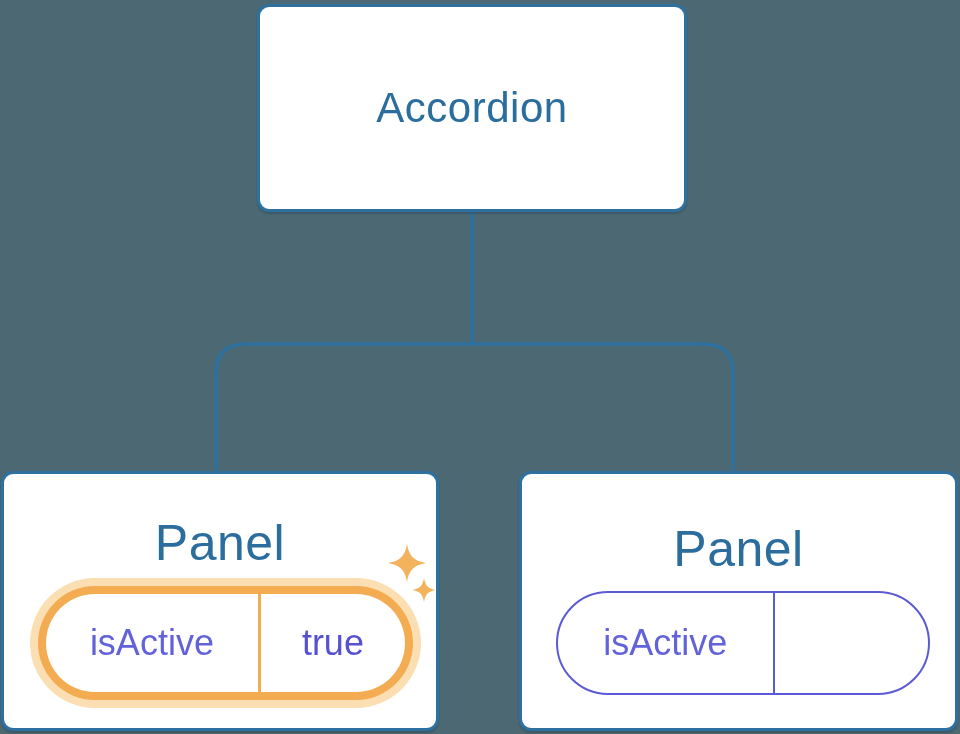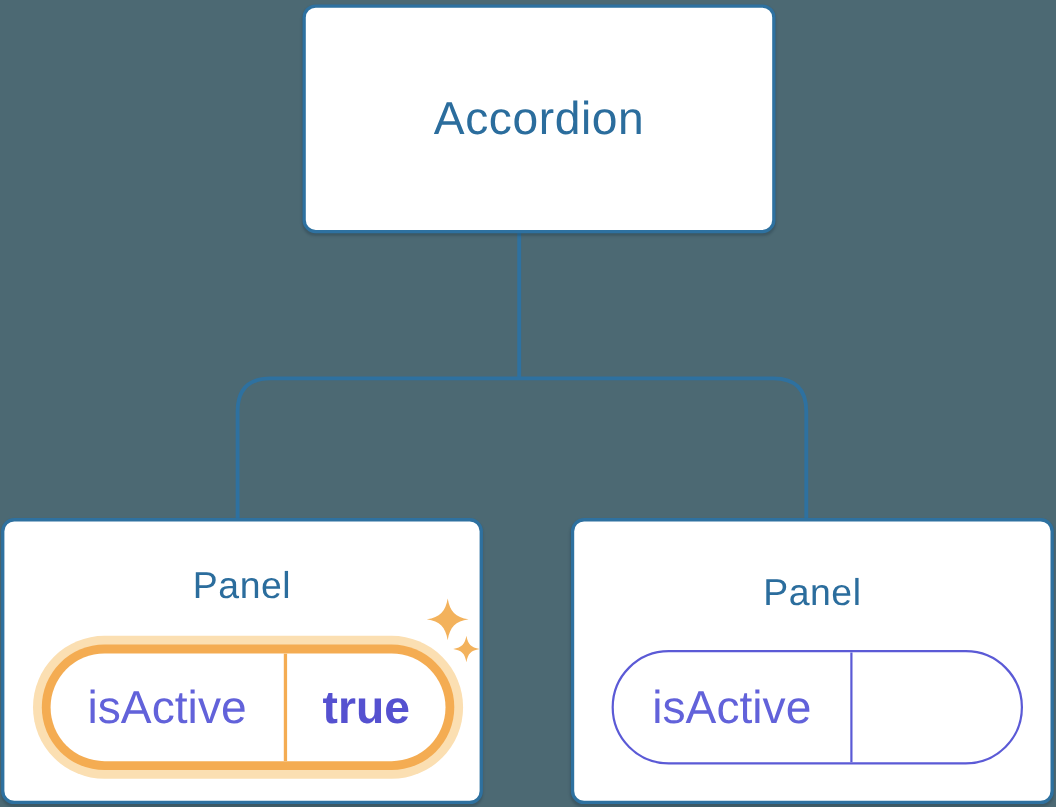--- a/index.html
+++ b/index.html
@@ -17,35 +17,35 @@
   }
   .node{
     position:absolute;
     background:#ffffff;
     border:3px solid #2E71A0;
     border-radius:12px;
     box-sizing:border-box;
     box-shadow:0 2px 2px rgba(20,40,55,0.25);
   }
   .node-root{
-    left:275px;top:4px;width:430px;height:208px;
+    left:257px;top:4px;width:430px;height:208px;
     display:flex;align-items:center;justify-content:center;
   }
   .node-title{
     color:#2B6D9D;
     font-size:42px;
     font-weight:500;
     letter-spacing:0.5px;
   }
   .node-panel-left{left:1px;top:471px;width:438px;height:260px;}
   .node-panel-right{left:519px;top:471px;width:439px;height:260px;}
   .panel-title{
     position:absolute;left:0;top:40px;width:100%;
     text-align:center;
-    color:#2B6D9D;font-size:34px;font-weight:500;letter-spacing:0.5px;
+    color:#2B6D9D;font-size:50px;font-weight:500;letter-spacing:0.5px;
   }
   .node-panel-right .panel-title{top:46px;}
 
   
   .pill-active-glow{
     position:absolute;left:26px;top:104px;
     width:391px;height:130px;
     box-sizing:border-box;
     background:#FBDFB2;
     border-radius:65px;
@@ -60,28 +60,28 @@
   }
   .pill-active-inner{
     width:100%;height:100%;
     background:#ffffff;
     border-radius:49px;
     display:flex;
     overflow:hidden;
   }
   .pill-cell{
     display:flex;align-items:center;justify-content:center;
-    font-size:42px;
+    font-size:36px;
     color:#6262DA;
     text-align:center;
   }
   .pill-active-inner .cell-key{flex:0 0 59%;}
   .pill-active-inner .cell-val{flex:1;}
   .pill-active-inner .divider{width:3px;background:#F4AC52;}
-  .val-bold{font-weight:700;color:#5551D0;}
+  .val-bold{font-weight:400;color:#5551D0;}
 
   
   .pill-inactive{
     position:absolute;left:34px;top:117px;
     width:374px;height:104px;
     box-sizing:border-box;
     border:2.5px solid #5B5AD6;
     border-radius:52px;
     display:flex;
     overflow:hidden;

